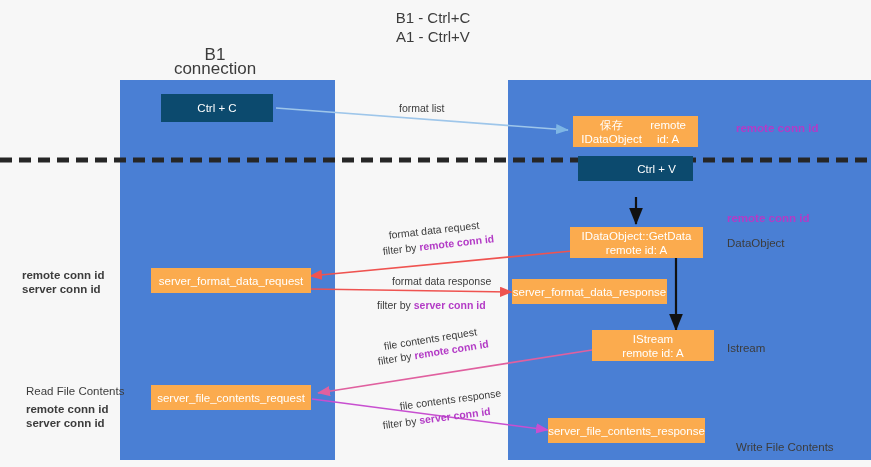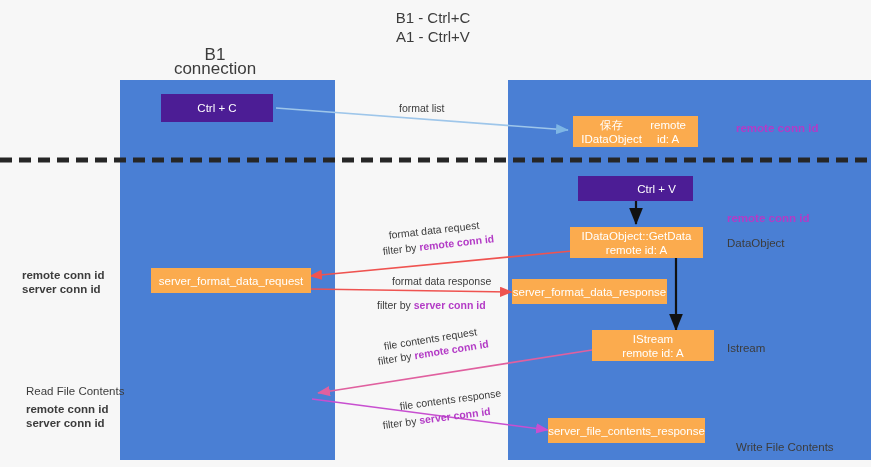--- a/index.html
+++ b/index.html
@@ -27,21 +27,21 @@
   }
   .col-head-b1{left:150px;top:48px;width:130px;}
   .col-head-a1{left:555px;top:48px;width:130px;}
 
   .box{
     position:absolute;box-sizing:border-box;
     display:flex;align-items:center;justify-content:center;
     text-align:center;color:#ffffff;font-size:11.5px;line-height:14px;
     padding:2px 6px;
   }
-  .box.green{background:#4c1d95;}
+  .box.green{background:#0c4a6e;}
   .box.orange{background:#fbab4e;}
 
   .ext-label{
     position:absolute;color:#3c3c3c;font-size:11.5px;line-height:14px;
   }
   .purple{color:#b33bc6;font-weight:bold;}
   .green-t{color:#5bb85f;font-weight:bold;}
 
   .arrow-label{
     position:absolute;color:#3c3c3c;font-size:10.5px;line-height:13px;
@@ -104,36 +104,37 @@
     <line x1="0" y1="160" x2="871" y2="160" stroke="#262626" stroke-width="5" stroke-dasharray="12 7"></line>
   </svg>
 
   <div class="box green" style="left:161px;top:94px;width:112px;height:28px;">Ctrl + C</div>
 
   <div class="box orange" style="left:573px;top:116px;width:125px;height:31px;">
     <span>保存IDataObject</span>
     <span>remote id: A</span>
   </div>
 
-  <div class="box green" style="left:578px;top:176px;width:115px;height:25px;padding-left:48px;">Ctrl + V</div>
+  <div class="box green" style="left:578px;top:156px;width:115px;height:25px;padding-left:48px;">Ctrl + V</div>
 
   <div class="box orange" style="left:570px;top:227px;width:133px;height:31px;flex-direction:column;">
     <span>IDataObject::GetData</span>
     <span>remote id: A</span>
   </div>
 
   <div class="box orange" style="left:151px;top:268px;width:160px;height:25px;">server_format_data_request</div>
 
   <div class="box orange" style="left:512px;top:279px;width:155px;height:25px;">server_format_data_response</div>
 
   <div class="box orange" style="left:592px;top:330px;width:122px;height:31px;flex-direction:column;">
     <span>IStream</span>
     <span>remote id: A</span>
   </div>
 
+  <div class="box orange" style="left:151px;top:385px;width:160px;height:25px;">server_file_contents_request</div>
 
   <div class="box orange" style="left:548px;top:418px;width:157px;height:25px;">server_file_contents_response</div>
 
   <div class="ext-label purple" style="left:736px;top:121px;">remote conn id</div>
   <div class="ext-label purple" style="left:727px;top:211px;">remote conn id</div>
   <div class="ext-label" style="left:727px;top:236px;">DataObject</div>
   <div class="ext-label" style="left:727px;top:341px;">Istream</div>
   <div class="ext-label" style="left:736px;top:440px;">Write File Contents</div>
 
   <div class="side-lbl purple" style="left:22px;top:268px;">remote conn id</div>

